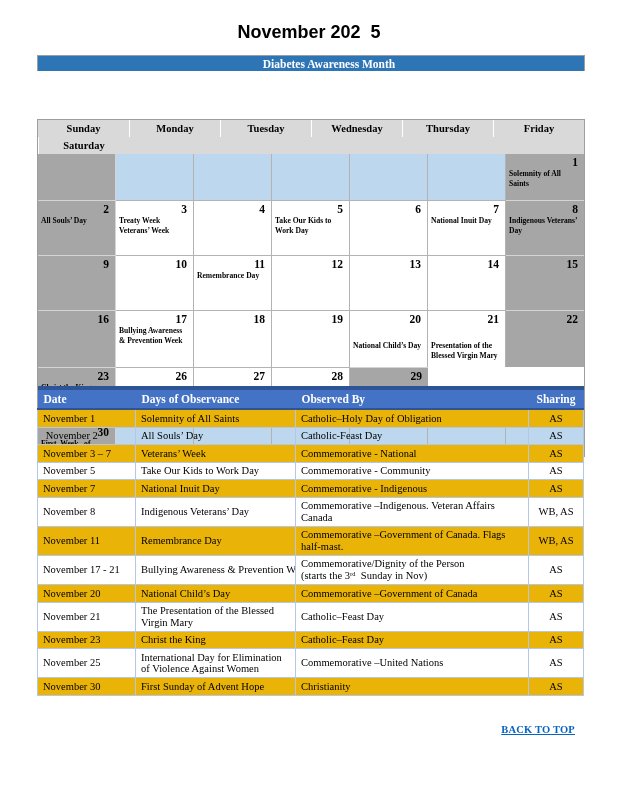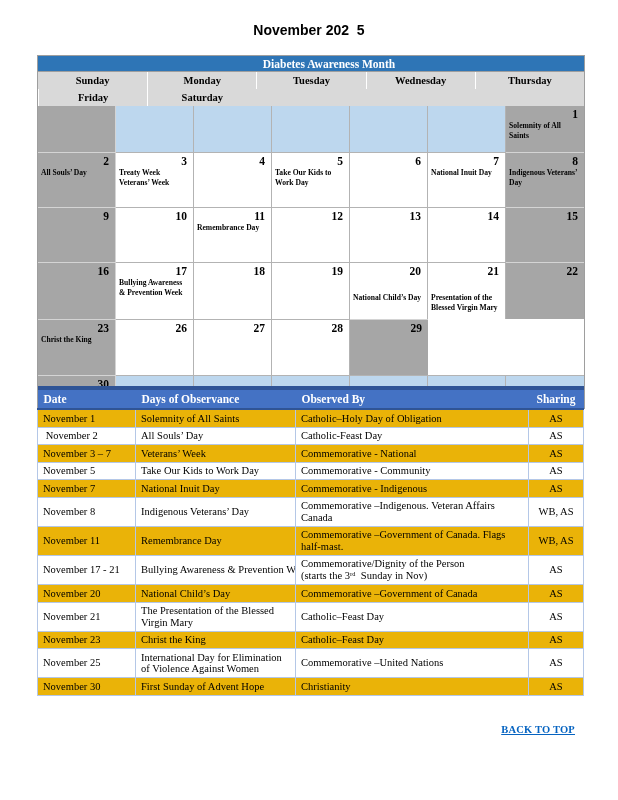--- a/index.html
+++ b/index.html
@@ -3,33 +3,33 @@
 <meta charset="utf-8">
 <style>
   html,body { margin:0; padding:0; background:#fff; }
   #page {
     position:relative; width:618px; height:800px; background:#fff;
     font-family:"Liberation Serif", serif; color:#000; overflow:hidden;
   }
   
   #title {
     position:absolute; top:22px; left:0; width:618px; text-align:center;
-    font-family:"Liberation Sans", sans-serif; font-weight:bold; font-size:14px;
+    font-family:"Liberation Sans", sans-serif; font-weight:bold; font-size:18px;
     white-space:pre;
   }
   
   #calendar { position:absolute; left:37px; top:55px; width:548px; }
   #cal-banner {
     background:#2E75B6; color:#fff; text-align:center; font-weight:bold;
     font-size:11.5px; height:16px; line-height:16px;
     border:1px solid #9e9e9e; border-bottom:none; box-sizing:border-box;padding-left:36px;
   }
   #day-row {
-    display:grid; grid-template-columns:repeat(5,1fr); background:#D9D9D9;
-    border:1px solid #9e9e9e; border-bottom:none; box-sizing:border-box;
+    display:grid; grid-template-columns:repeat(6,1fr); background:#D9D9D9;
+    border:1px solid #9e9e9e; border-bottom:none; box-sizing:border-box;margin-top:48px;
   }
   .day-hdr {
     text-align:center; font-weight:bold; font-size:10.5px; height:17px; line-height:17px;
   }
   .day-hdr + .day-hdr { border-left:1px solid #fff; }
   #cal-weeks { border:1px solid #9e9e9e; border-top:none; box-sizing:border-box; }
   .week { display:grid; grid-template-columns:repeat(7,1fr); }
   .w0 { height:46px; } .w1 { height:55px; } .w2 { height:55px; }
   .w3 { height:57px; } .w4 { height:56px; } .w5 { height:33px; }
   .cell {

